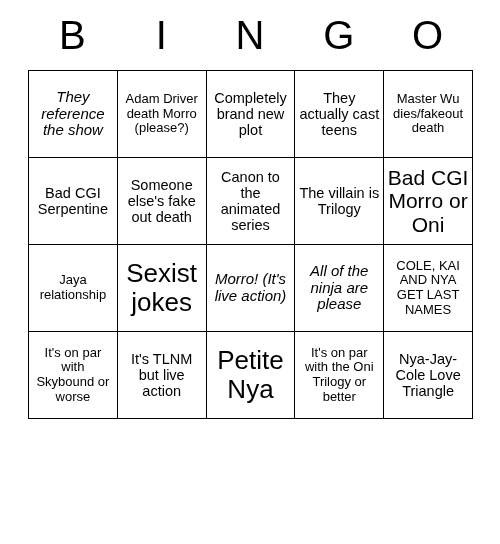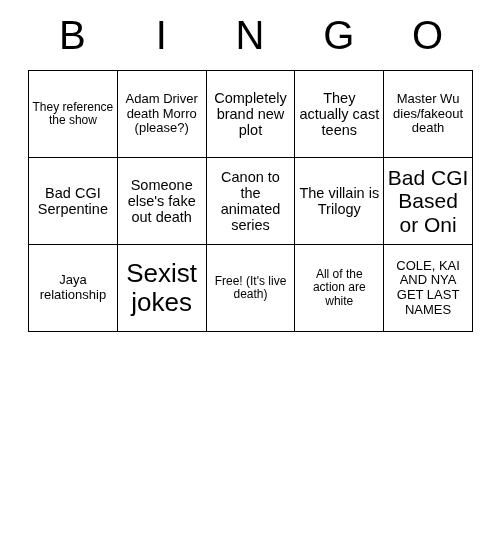--- a/index.html
+++ b/index.html
@@ -50,21 +50,21 @@
     padding: 2px 3px;
     box-sizing: border-box;
     background: #ffffff;
     color: #000000;
     line-height: 1.12;
     word-wrap: break-word;
     overflow-wrap: break-word;
   }
   .fs-s  { font-size: 13px; }
   .fs-m  { font-size: 14.5px; margin-top: 44px; }
-  .fs-l  { font-size: 12px; }
+  .fs-l  { font-size: 15px; font-style: italic; }
   .fs-xl { font-size: 21px; }
   .fs-xxl{ font-size: 26px; margin-left: 36px; }
 </style>
 </head>
 <body>
 
 <div id="card">
 
   <div id="header-row">
       <div class="header-letter">B</div>
@@ -81,25 +81,32 @@
           <td class="fs-s">Adam Driver death Morro (please?)</td>
           <td class="fs-m">Completely brand new plot</td>
           <td class="fs-m">They actually cast teens</td>
           <td class="fs-s">Master Wu dies/fakeout death</td>
         </tr>
         <tr>
           <td class="fs-m">Bad CGI Serpentine</td>
           <td class="fs-m">Someone else's fake out death</td>
           <td class="fs-m">Canon to the animated series</td>
           <td class="fs-m">The villain is Trilogy</td>
-          <td class="fs-xl">Bad CGI Based or Oni</td>
+          <td class="fs-xl">Bad CGI Morro or Oni</td>
         </tr>
         <tr>
           <td class="fs-s">Jaya relationship</td>
           <td class="fs-xxl">Sexist jokes</td>
-          <td class="fs-l">Free! (It's live death)</td>
-          <td class="fs-l">All of the action are white</td>
+          <td class="fs-l">Morro! (It's live action)</td>
+          <td class="fs-l">All of the ninja are please</td>
           <td class="fs-s">COLE, KAI AND NYA GET LAST NAMES</td>
+        </tr>
+        <tr>
+          <td class="fs-s">It's on par with Skybound or worse</td>
+          <td class="fs-m">It's TLNM but live action</td>
+          <td class="fs-xxl">Petite Nya</td>
+          <td class="fs-s">It's on par with the Oni Trilogy or better</td>
+          <td class="fs-m">Nya-Jay-Cole Love Triangle</td>
         </tr>
       </tbody>
   </table>
 
 </div>
 
 </body></html>

